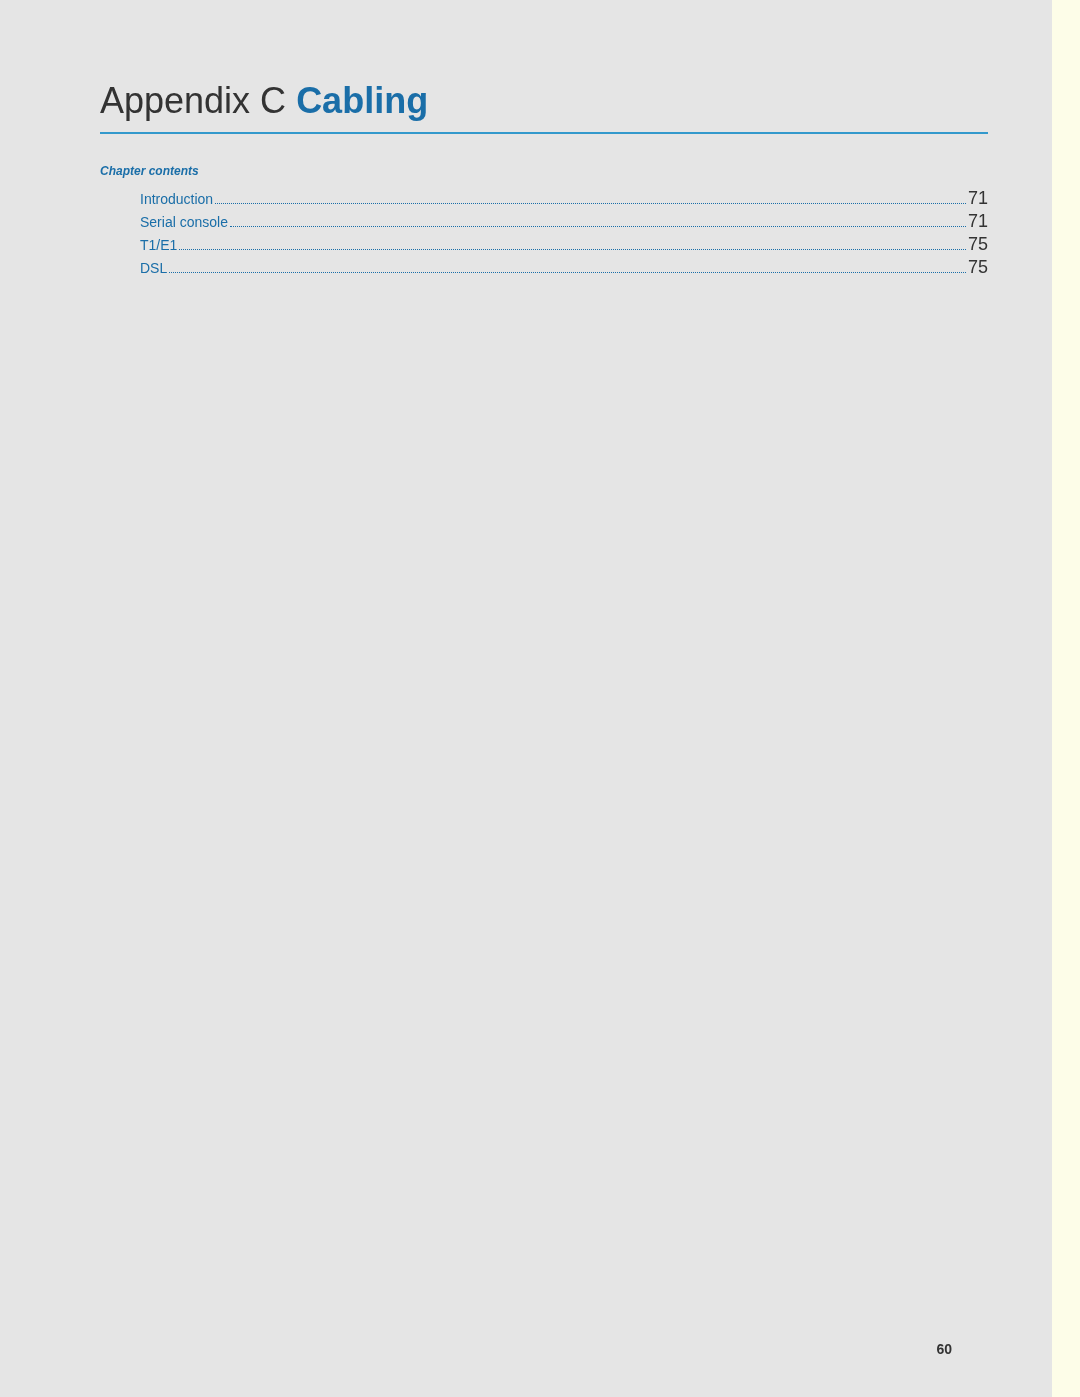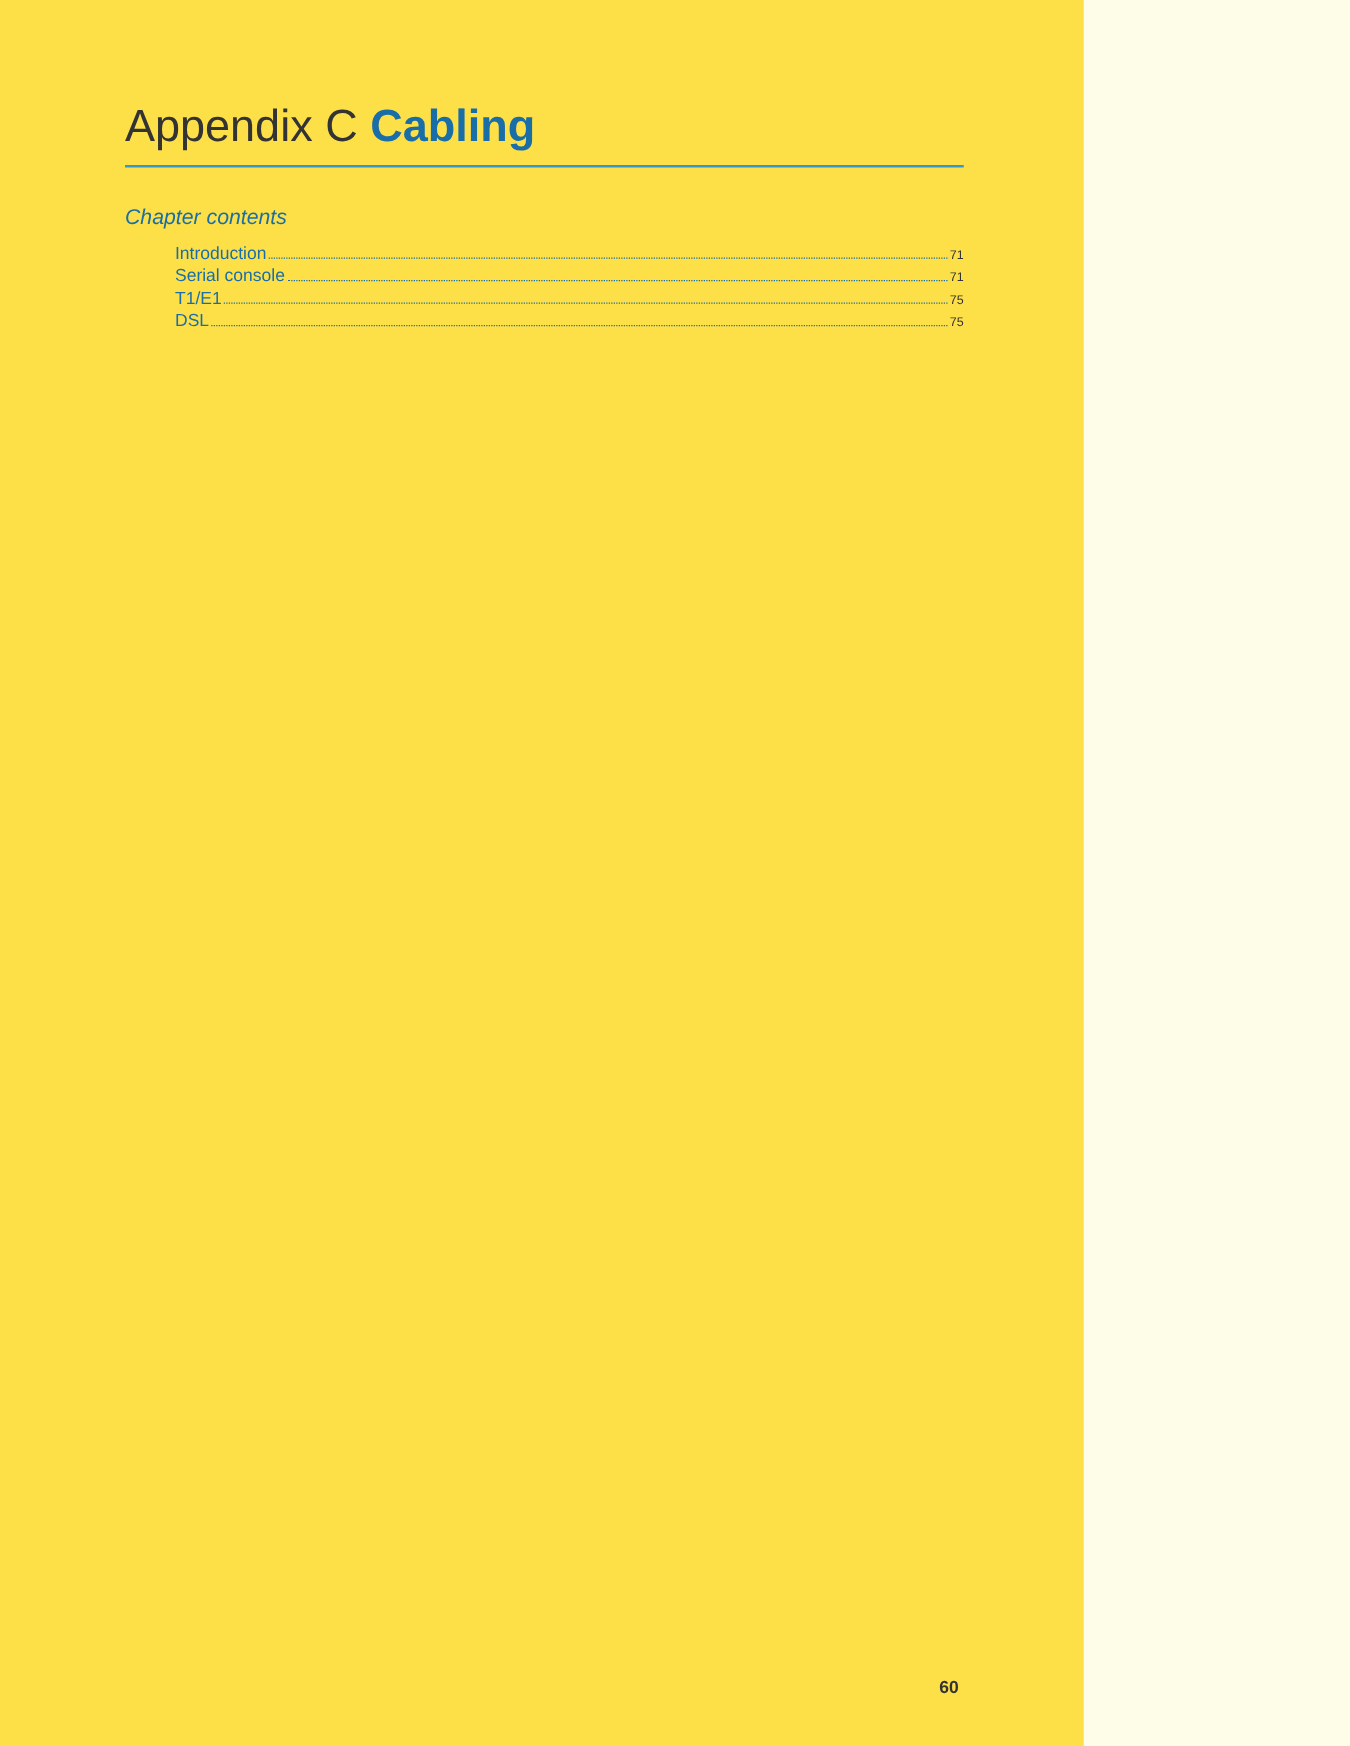--- a/index.html
+++ b/index.html
@@ -10,24 +10,24 @@
 
     body {
       width: 1080px;
       min-height: 1397px;
       background-color: #fdfde8;
       font-family: Arial, Helvetica, sans-serif;
       position: relative;
     }
 
     .page-container {
-      width: 867px;
+      width: 1052px;
       min-height: 1397px;
-      background-color: #fde047;
-      padding: 80px 96px 80px 100px;
+      background-color: #e5e5e5;
+      padding: 80px 64px 80px 100px;
       position: relative;
     }
 
     .page-header {
       border-bottom: 2px solid #3399cc;
       padding-bottom: 10px;
       margin-bottom: 30px;
     }
 
     .page-title {
@@ -35,22 +35,22 @@
       font-weight: normal;
       color: #333333;
     }
 
     .page-title-bold {
       font-weight: bold;
       color: #1a6ea8;
     }
 
     .chapter-contents-heading {
-      font-size: 17px;
-      font-weight: normal;
+      font-size: 12px;
+      font-weight: bold;
       font-style: italic;
       color: #1a6ea8;
       margin-bottom: 10px;
     }
 
     .toc-list {
       list-style: none;
       padding: 0;
       margin: 0;
     }
@@ -73,21 +73,21 @@
     .toc-dots {
       flex: 1;
       border-bottom: 1px dotted #1a6ea8;
       margin: 0 2px 3px 2px;
     }
 
     .toc-page {
       color: #333333;
       white-space: nowrap;
       flex-shrink: 0;
-      font-size: 10px;
+      font-size: 18px;
       text-align: center;
     }
 
     .page-number {
       position: absolute;
       bottom: 40px;
       right: 100px;
       font-size: 14px;
       font-weight: bold;
       color: #333333;

